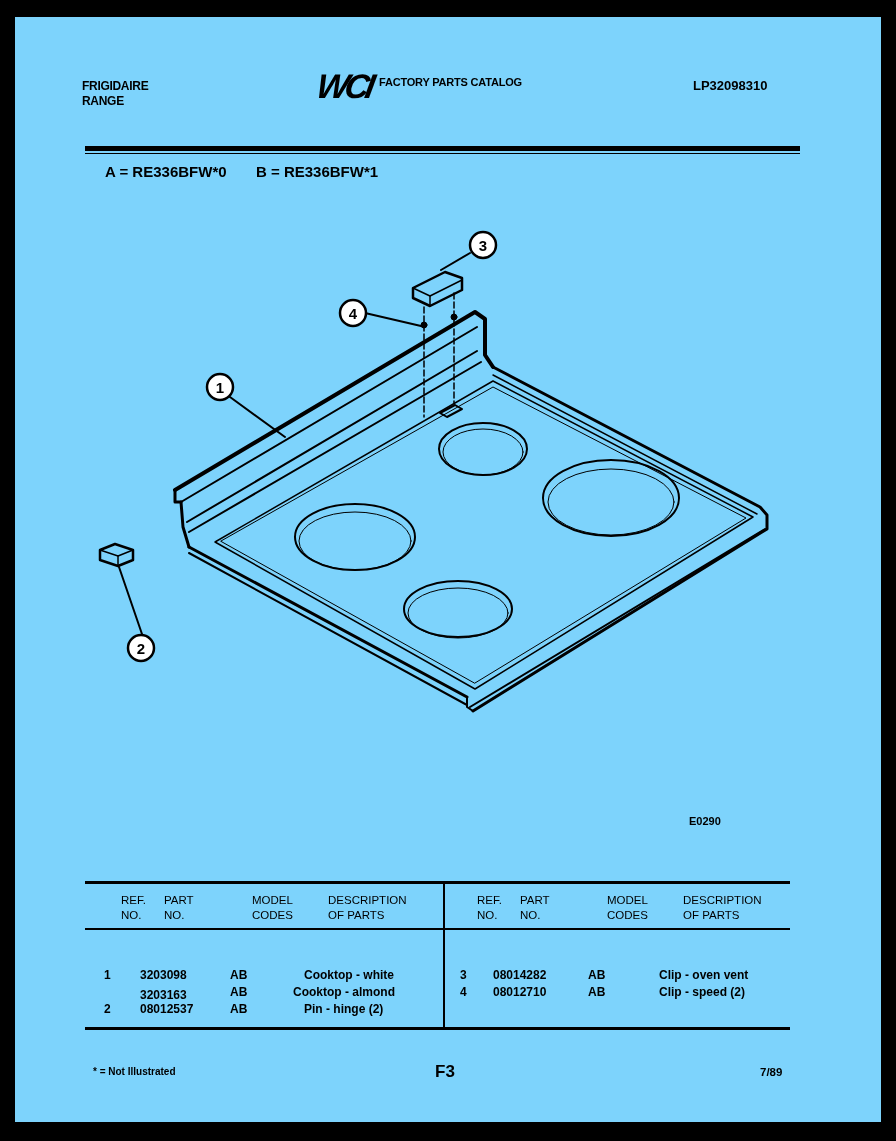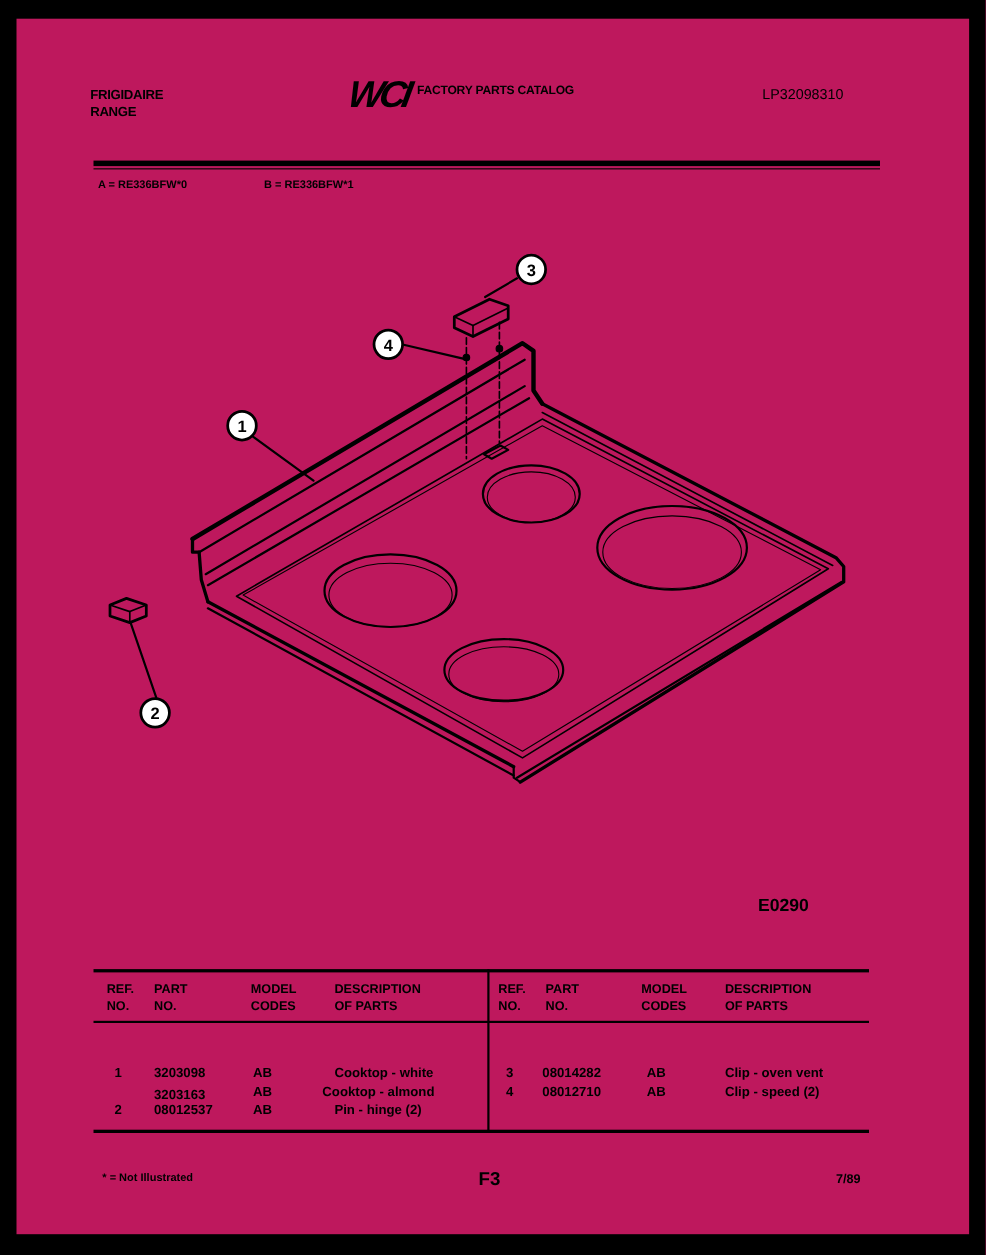--- a/index.html
+++ b/index.html
@@ -3,36 +3,36 @@
   <meta charset="utf-8">
   <style>
     html, body { margin: 0; padding: 0; }
     body {
       width: 896px; height: 1141px; background: #000;
       position: relative; overflow: hidden;
       font-family: "Liberation Sans", sans-serif; color: #000;
     }
     .paper {
       position: absolute; left: 15px; top: 17px; width: 866px; height: 1105px;
-      background: #be185d;
+      background: #7dd3fc;
     }
     .abs { position: absolute; }
     .hdr-left { left: 67px; top: 62px; font-size: 12px; line-height: 15px; font-weight: bold; letter-spacing: -0.3px; }
     .logo { left: 302px; top: 52px; font-size: 34px; font-weight: bold; font-style: italic; letter-spacing: -4px; transform: skewX(-10deg); line-height: 34px; }
     .catalog-title { left: 364px; top: 59px; font-size: 11px; font-weight: bold; letter-spacing: -0.2px; }
-    .catalog-no { left: 678px; top: 61px; font-size: 13px; font-weight: normal; }
+    .catalog-no { left: 678px; top: 61px; font-size: 13px; font-weight: bold; }
     .rule-top { left: 70px; top: 129px; width: 715px; height: 5px; background: #000; }
     .rule-top2 { left: 70px; top: 136px; width: 715px; height: 1px; background: #000; }
-    .models { top: 146px; font-size: 10px; font-weight: bold; }
+    .models { top: 146px; font-size: 15px; font-weight: bold; margin-left: 16px; }
     .diagram { left: 0; top: 180px; width: 866px; height: 640px; }
-    .diag-code { left: 674px; top: 798px; font-size: 16px; font-weight: bold; }
+    .diag-code { left: 674px; top: 798px; font-size: 11px; font-weight: bold; }
     .table { left: 70px; top: 864px; width: 705px; height: 148px; }
     .t-rule { position: absolute; left: 0; width: 705px; background: #000; }
     .t-div { position: absolute; left: 358px; top: 0; width: 2px; height: 148px; background: #000; }
-    .th { position: absolute; top: 12px; font-size: 11.5px; font-weight: bold; line-height: 15px; }
+    .th { position: absolute; top: 12px; font-size: 11.5px; font-weight: normal; line-height: 15px; margin-left: 24px; }
     .td { position: absolute; font-size: 12px; font-weight: bold; line-height: 17px; }
     .footer-note { left: 78px; top: 1049px; font-size: 10px; font-weight: bold; }
     .footer-page { left: 420px; top: 1045px; font-size: 17px; font-weight: bold; }
     .footer-date { left: 745px; top: 1049px; font-size: 11.5px; font-weight: bold; }
   </style>
 </head>
 <body>
 
 <div class="paper">
 

